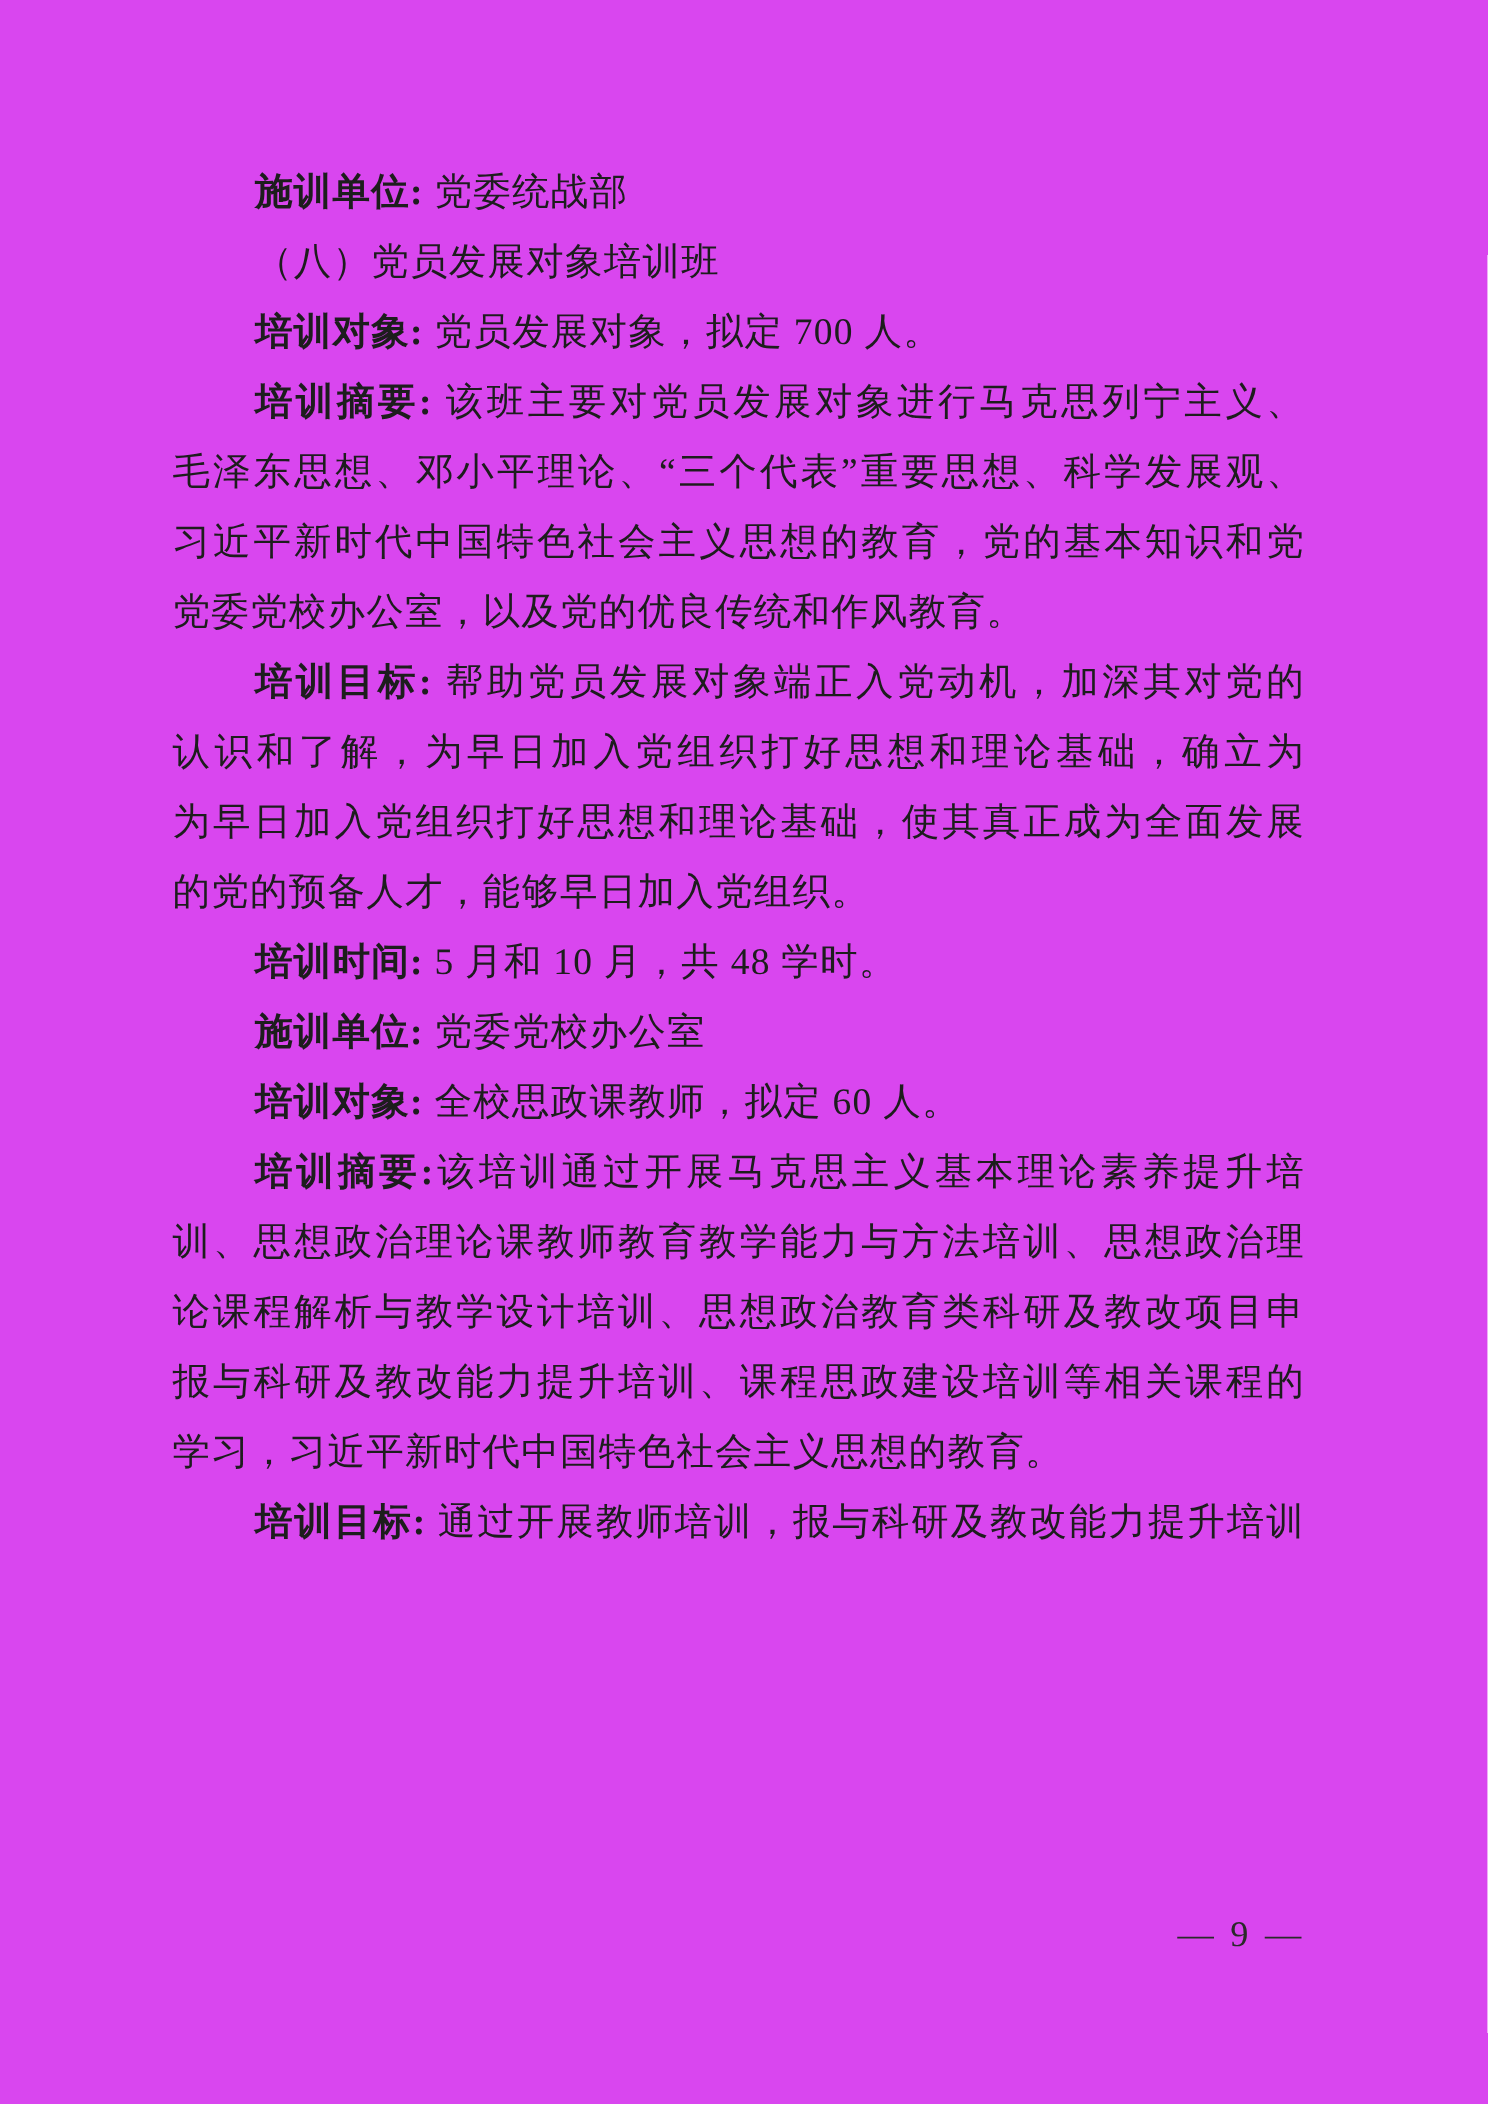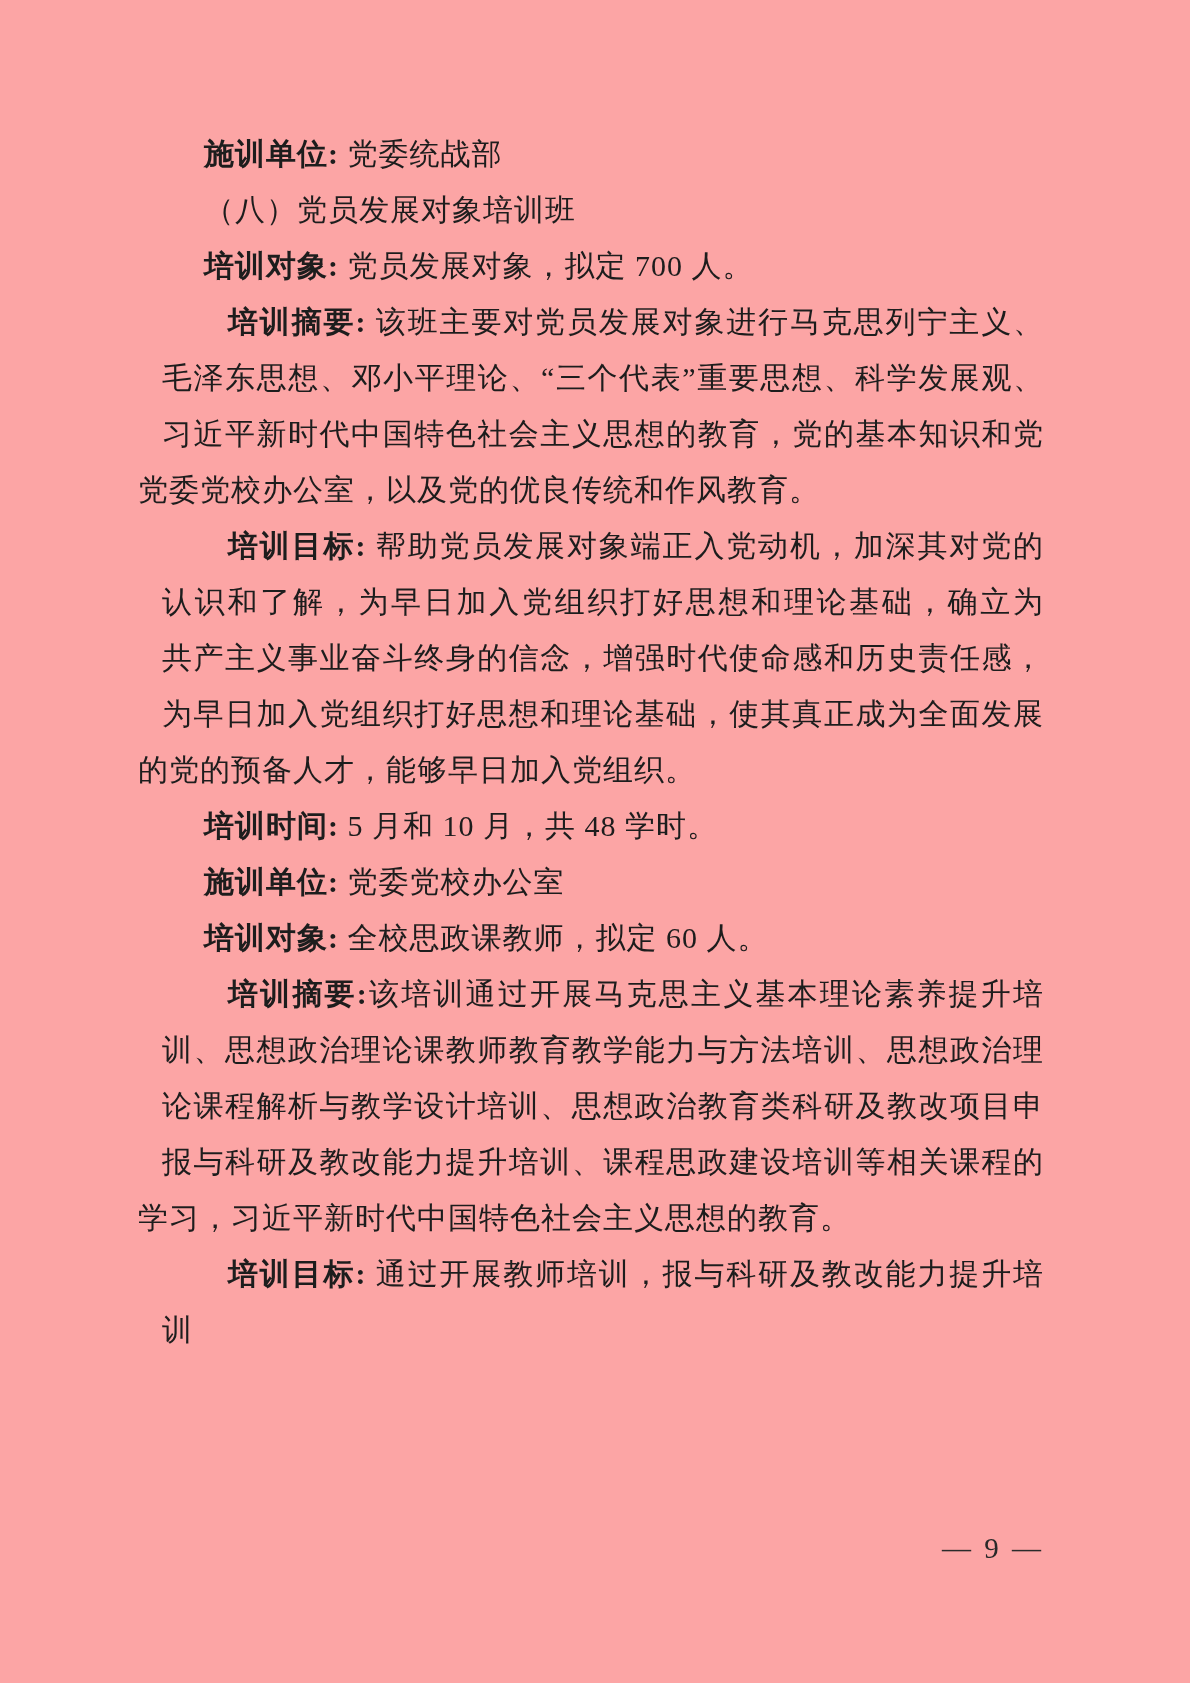--- a/index.html
+++ b/index.html
@@ -4,21 +4,21 @@
 <style>
   html, body {
     margin: 0;
     padding: 0;
     background: #ffffff;
   }
   .page {
     position: relative;
     width: 1190px;
     height: 1683px;
-    background: #fca5a5;
+    background: #d946ef;
     overflow: hidden;
     font-family: "Liberation Serif", "DejaVu Serif", serif;
     color: #1d1d1d;
   }
   .content {
     position: absolute;
     left: 138px;
     top: 126px;
     width: 906px;
   }
@@ -30,21 +30,20 @@
     white-space: nowrap;
     overflow: visible;
   }
   .line.indent {
     text-indent: 66px;
   }
   .line.justify {
     white-space: normal;
     text-align: justify;
     text-align-last: justify;
-    margin-left: 24px;
     -moz-text-align-last: justify;
   }
   .line .label {
     font-weight: 700;
   }
   .line.heading {
     font-weight: 400;
   }
   .page-number {
     position: absolute;
@@ -63,21 +62,20 @@
   <div class="content" id="document-body">
       <div class="line indent"><span class="label">施训单位:</span><span> 党委统战部</span></div>
       <div class="line indent heading"><span>（八）党员发展对象培训班</span></div>
       <div class="line indent"><span class="label">培训对象:</span><span> 党员发展对象，拟定 700 人。</span></div>
       <div class="line indent justify"><span class="label">培训摘要:</span><span> 该班主要对党员发展对象进行马克思列宁主义、</span></div>
       <div class="line justify"><span>毛泽东思想、邓小平理论、“三个代表”重要思想、科学发展观、</span></div>
       <div class="line justify"><span>习近平新时代中国特色社会主义思想的教育，党的基本知识和党</span></div>
       <div class="line"><span>党委党校办公室，以及党的优良传统和作风教育。</span></div>
       <div class="line indent justify"><span class="label">培训目标:</span><span> 帮助党员发展对象端正入党动机，加深其对党的</span></div>
       <div class="line justify"><span>认识和了解，为早日加入党组织打好思想和理论基础，确立为</span></div>
-      <div class="line justify"><span>共产主义事业奋斗终身的信念，增强时代使命感和历史责任感，</span></div>
       <div class="line justify"><span>为早日加入党组织打好思想和理论基础，使其真正成为全面发展</span></div>
       <div class="line"><span>的党的预备人才，能够早日加入党组织。</span></div>
       <div class="line indent"><span class="label">培训时间:</span><span> 5 月和 10 月，共 48 学时。</span></div>
       <div class="line indent"><span class="label">施训单位:</span><span> 党委党校办公室</span></div>
       <div class="line indent"><span class="label">培训对象:</span><span> 全校思政课教师，拟定 60 人。</span></div>
       <div class="line indent justify"><span class="label">培训摘要:</span><span>该培训通过开展马克思主义基本理论素养提升培</span></div>
       <div class="line justify"><span>训、思想政治理论课教师教育教学能力与方法培训、思想政治理</span></div>
       <div class="line justify"><span>论课程解析与教学设计培训、思想政治教育类科研及教改项目申</span></div>
       <div class="line justify"><span>报与科研及教改能力提升培训、课程思政建设培训等相关课程的</span></div>
       <div class="line"><span>学习，习近平新时代中国特色社会主义思想的教育。</span></div>

